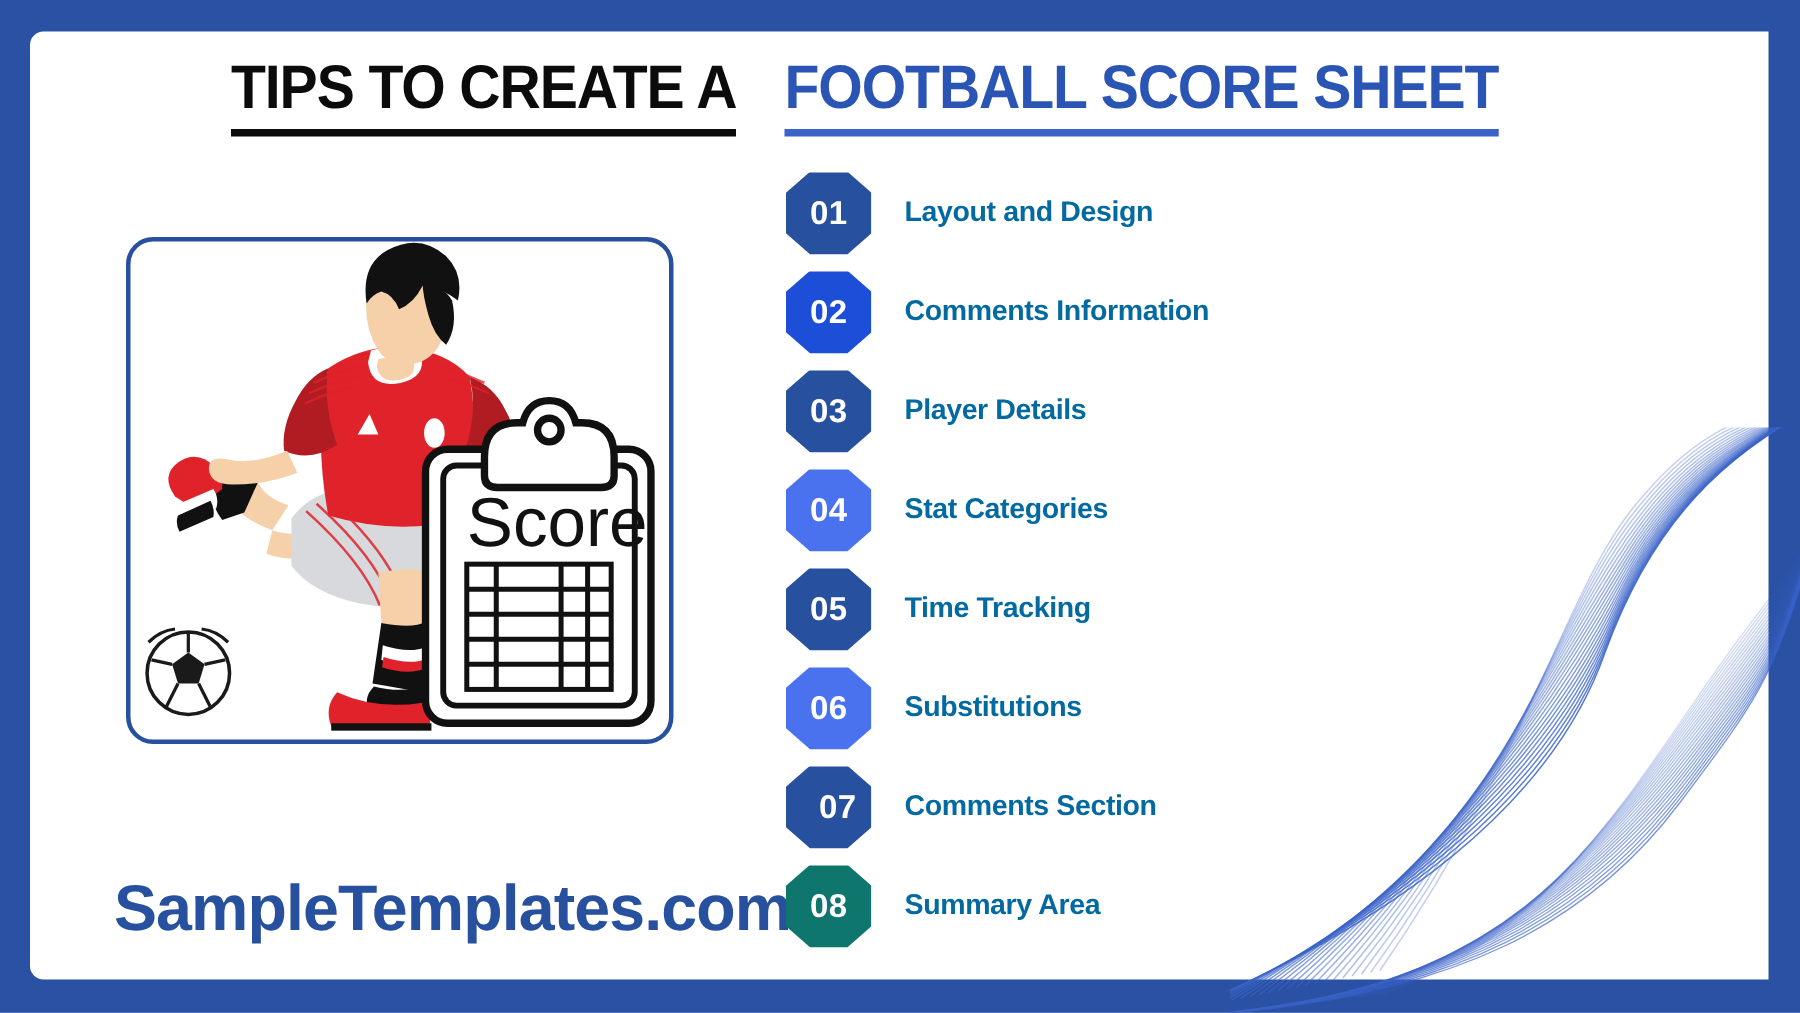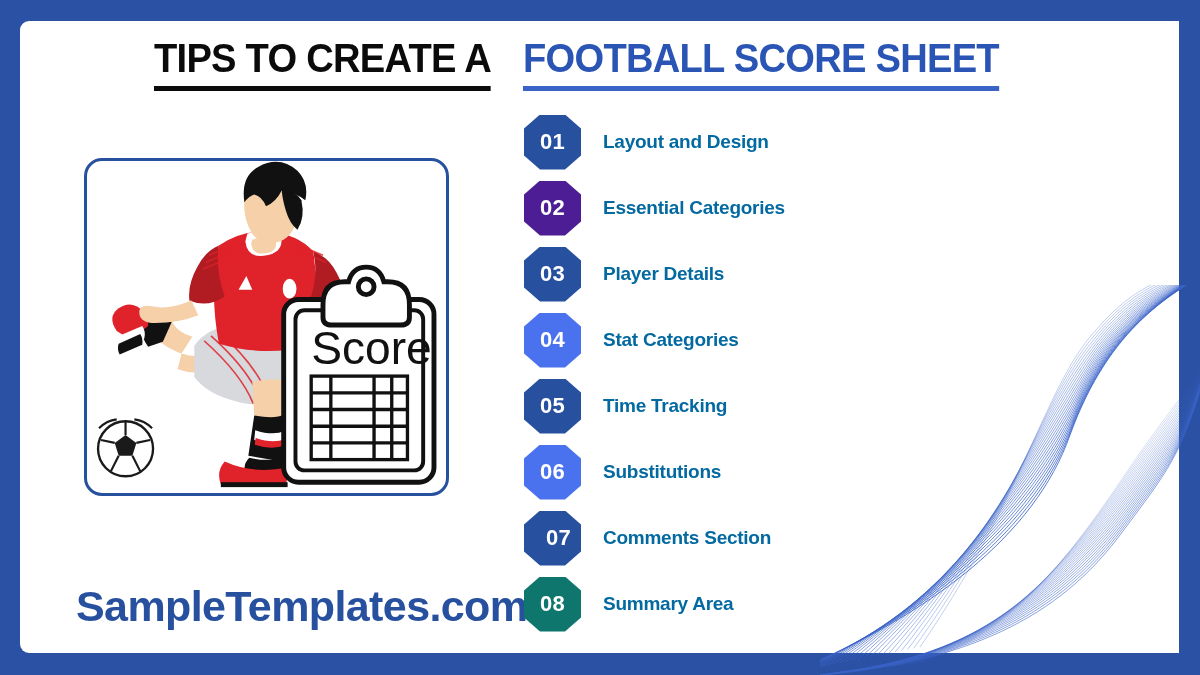--- a/index.html
+++ b/index.html
@@ -221,24 +221,24 @@
     <div id="tips-list">
 
       <div class="tip-row">
         <div class="badge" style="background: rgb(39, 80, 159);">
           <span class="badge-num">01</span>
         </div>
         <span class="tip-label">Layout and Design</span>
       </div>
 
       <div class="tip-row">
-        <div class="badge" style="background: #4c1d95;">
+        <div class="badge" style="background: #1d4ed8;">
           <span class="badge-num">02</span>
         </div>
-        <span class="tip-label">Essential Categories</span>
+        <span class="tip-label">Comments Information</span>
       </div>
 
       <div class="tip-row">
         <div class="badge" style="background: rgb(39, 80, 159);">
           <span class="badge-num">03</span>
         </div>
         <span class="tip-label">Player Details</span>
       </div>
 
       <div class="tip-row">

